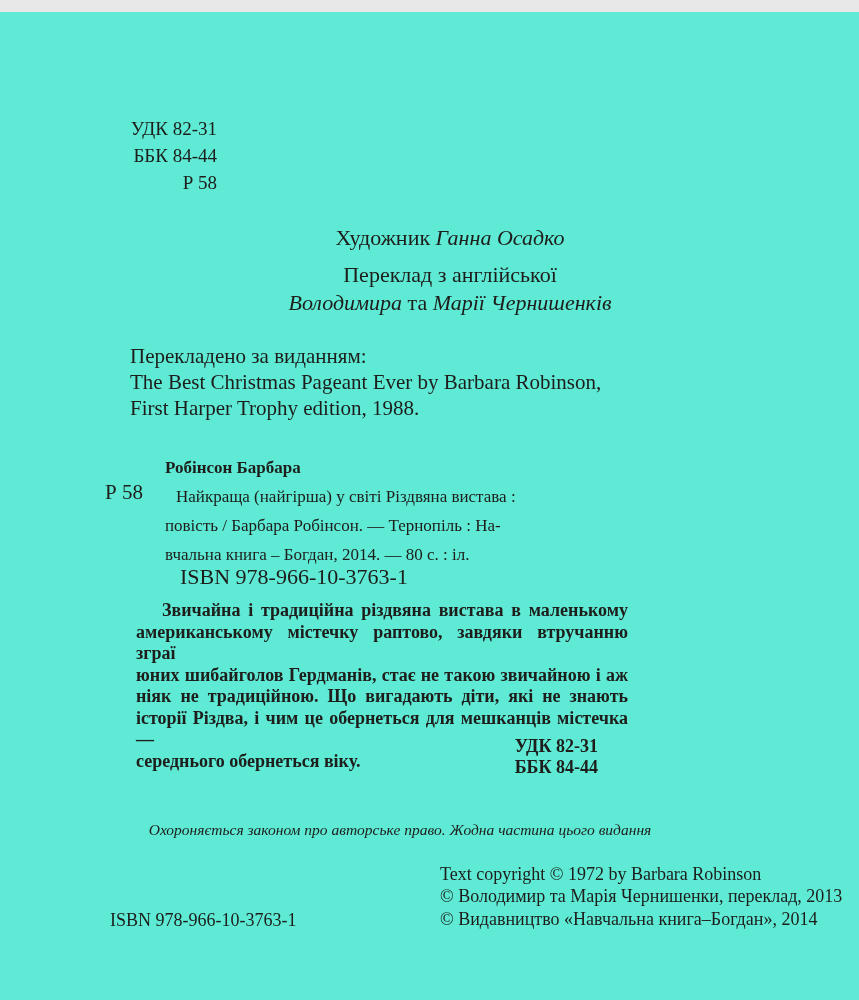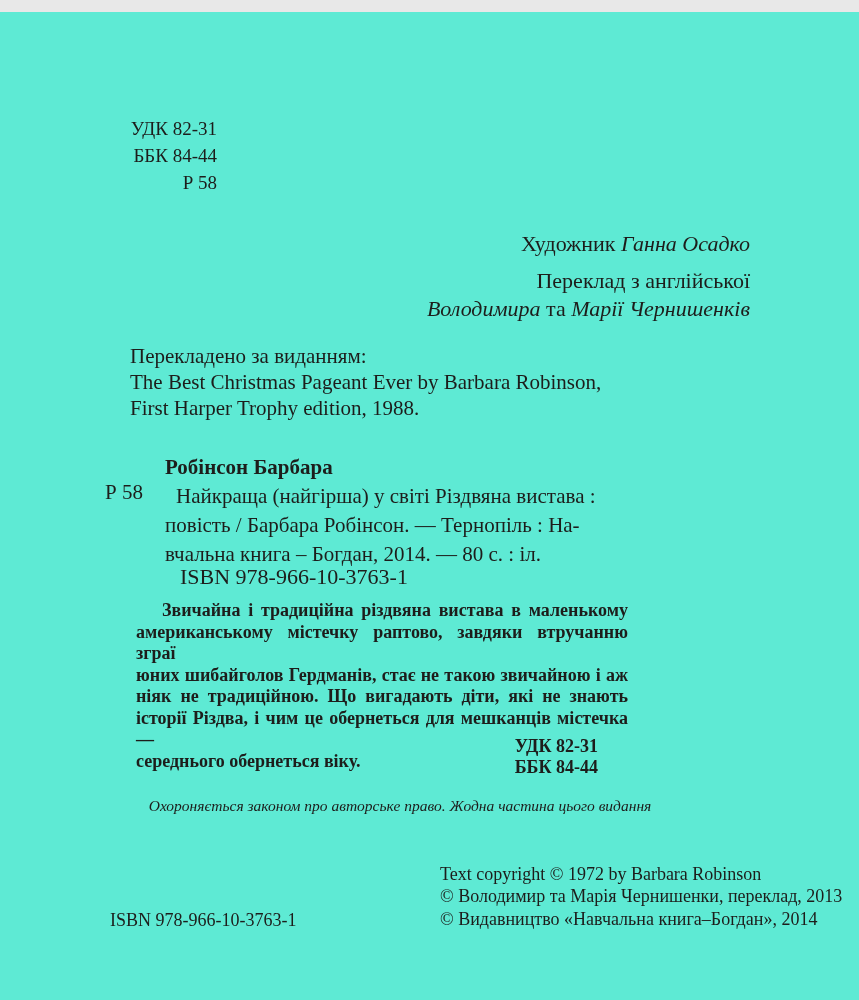--- a/index.html
+++ b/index.html
@@ -12,55 +12,55 @@
     font-family:"Liberation Serif", serif;
     overflow:hidden;
   }
   
   .top-meta{
     position:absolute;left:100px;top:103px;width:117px;
     text-align:right;font-size:19px;line-height:27px;
   }
   
   .credits{
-    position:absolute;left:150px;top:218px;width:600px;
-    text-align:right;font-size:22px;line-height:28px;
+    position:absolute;left:150px;top:212px;width:600px;
+    text-align:center;font-size:22px;line-height:28px;
   }
   .credits .gap{height:9px}
   .it{font-style:italic}
   
   .edition{
     position:absolute;left:130px;top:331px;width:640px;
     text-align:left;font-size:21px;line-height:26px;
   }
   
   .catalog-sign{position:absolute;left:105px;top:466px;font-size:21px;line-height:29px}
   .catalog{
     position:absolute;left:165px;top:441px;width:450px;
-    font-size:21px;line-height:29px;
+    font-size:17px;line-height:29px;
   }
   .catalog .author{font-weight:bold}
   .catalog .first{padding-left:11px}
   .isbn-card{position:absolute;left:180px;top:551px;font-size:22px;line-height:28px}
   
   .annotation{
     position:absolute;left:136px;top:588px;width:492px;
     font-size:18px;line-height:21.5px;font-weight:bold;
   }
   .annotation .jl{text-align:justify;text-align-last:justify}
   .annotation .first{text-indent:26px}
   .annotation .last{text-align:left;text-align-last:left}
   
   .udc-right{
     position:absolute;left:398px;top:724px;width:200px;
     text-align:right;font-weight:bold;font-size:18px;line-height:20.5px;
   }
   
   .legal{
-    position:absolute;left:90px;top:783px;width:620px;
+    position:absolute;left:90px;top:807px;width:620px;
     text-align:center;font-style:italic;font-size:15.5px;line-height:22px;
   }
   
   .copyright{
     position:absolute;left:440px;top:851px;
     font-size:18px;line-height:22.4px;
   }
   .isbn-bottom{position:absolute;left:110px;top:897px;font-size:18px;line-height:22px}
 </style>
 </head>

